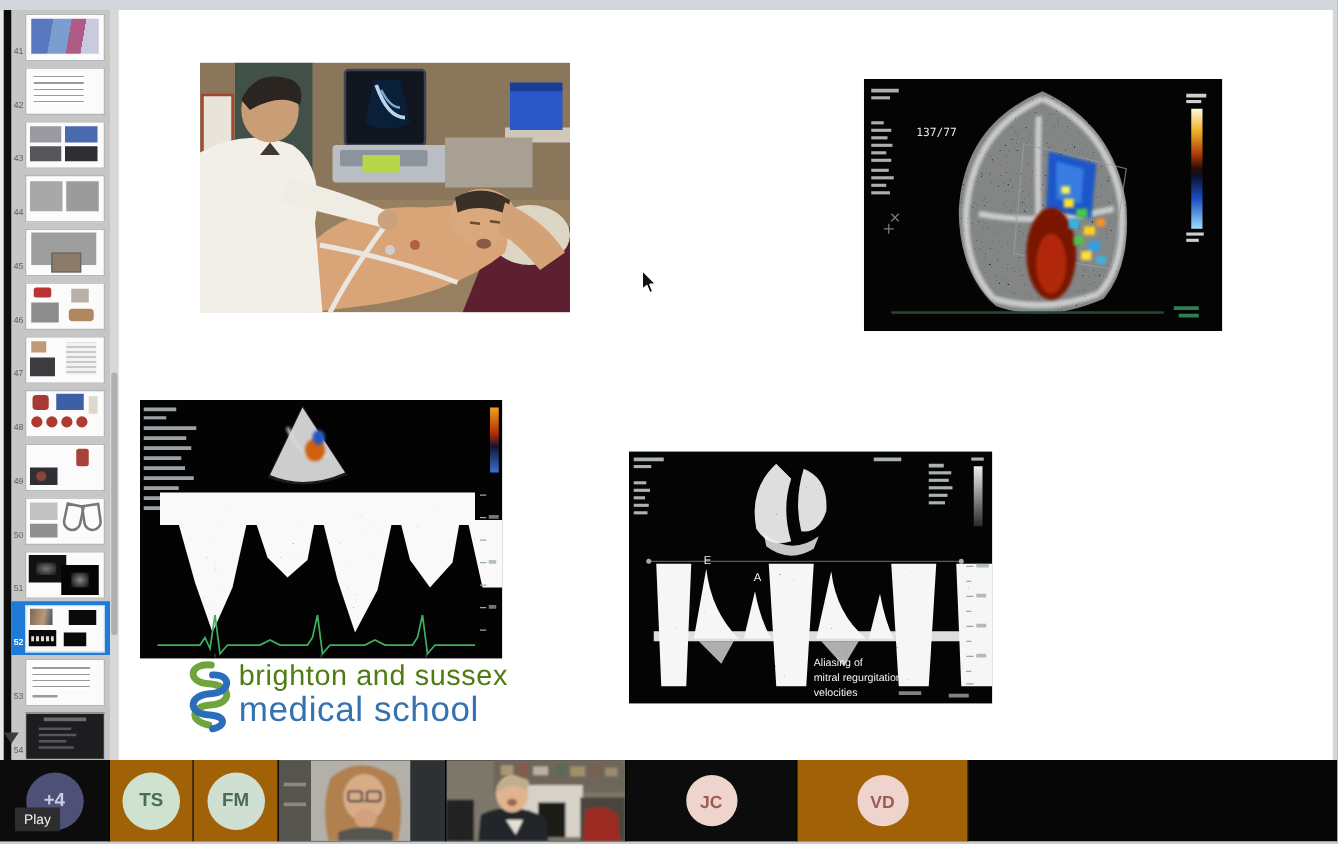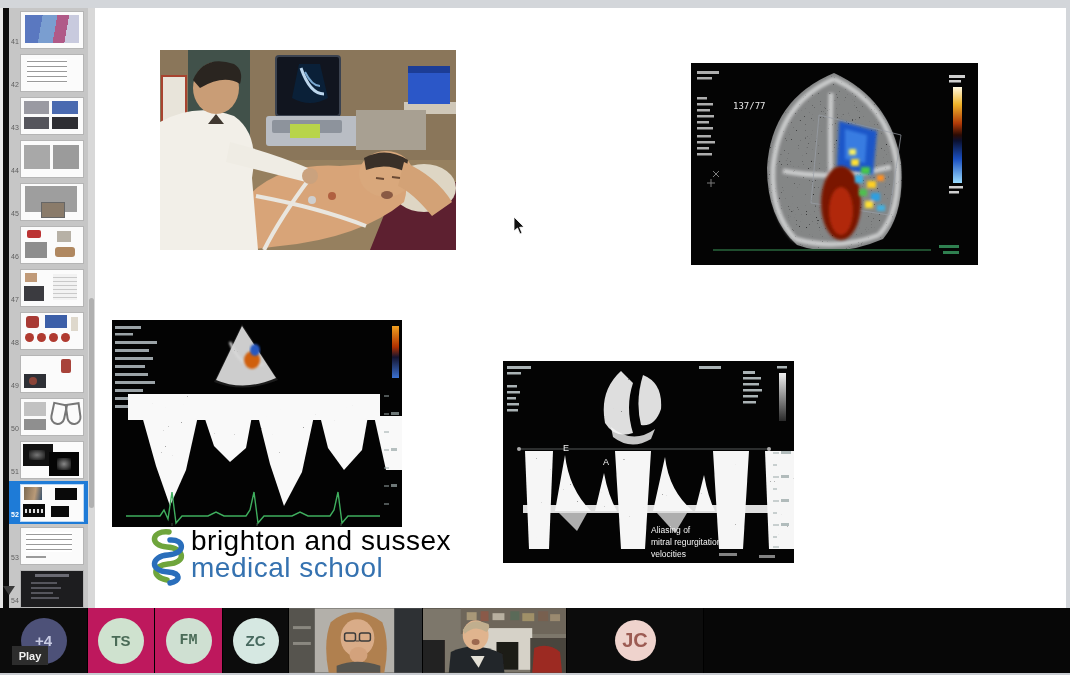--- a/index.html
+++ b/index.html
@@ -26,40 +26,40 @@
   .mi{position:absolute;}
   .panel-bottom-icon{position:absolute;left:3px;top:578px;width:0;height:0;
      border-left:6px solid transparent;border-right:6px solid transparent;border-top:9px solid #3a3a3a;}
 
   
   .slide{position:absolute;left:95px;top:8px;width:971px;height:600px;background:#ffffff;filter:blur(0.25px);}
   .img{position:absolute;overflow:hidden;text-align:center;}
   .img svg{display:block;}
   .logo{position:absolute;left:48px;top:517px;width:340px;height:66px;}
   .logo-text{position:absolute;left:48px;top:2px;line-height:27px;letter-spacing:0.5px;}
-  .logo-l1{font-size:28px;color:#000000;}
+  .logo-l1{font-size:23px;color:#4d7c0f;}
   .logo-l2{font-size:28px;color:#3572b0;}
   .cursor{position:absolute;left:417px;top:208px;width:14px;height:20px;}
 
   
   .bar{position:absolute;left:0;top:608px;width:1070px;height:65px;background:#070707;display:flex;}
   .tile{position:relative;height:65px;box-sizing:border-box;border-right:1px solid #000;display:flex;align-items:center;justify-content:center;background:#0c0c0c;}
-  .tile.alt{background:#be185d;}
+  .tile.alt{background:#a16207;}
   .tile.video{padding:0;overflow:hidden;background:#000;}
   .av{border-radius:50%;display:flex;align-items:center;justify-content:center;font-weight:bold;}
   .av-big{width:46px;height:46px;font-size:15px;}
-  .av-sm{width:41px;height:41px;font-size:20px;}
+  .av-sm{width:41px;height:41px;font-size:14px;}
   .av-plus{background:#4d5178;color:#c9cce4;}
   .av-ts{background:#cfe2cf;color:#4a6b57;}
   .av-cs{background:#f0c6c8;color:#a0494f;}
   .av-fm{background:#cfe0d2;color:#4a6b57;}
   .av-zc{background:#d6e8e2;color:#47695f;}
   .av-pink{background:#efd3cd;color:#9c5b53;}
   .play-overlay{position:absolute;left:12px;top:646px;min-width:24px;height:19px;background:#2d2d2d;color:#f2f2f2;
-      font-size:11px;display:flex;align-items:center;justify-content:center;padding:0 6px;z-index:5;font-weight:bold;}
+      font-size:11px;display:flex;align-items:center;justify-content:center;padding:0 6px;z-index:5;}
 </style>
 </head>
 <body>
 
 <div class="screen">
   <div class="strip-top"></div>
   <div class="strip-right"></div>
   <div class="strip-bottom"></div>
 
   <div class="sidebar">
@@ -529,31 +529,26 @@
       </div>
     </div>
 
     <div class="tile alt" style="width:67px;">
       <div class="av av-big av-ts">
         <span>TS</span>
       </div>
     </div>
 
 
-    <div class="tile alt" style="width:68px;font-family:Liberation Mono, monospace;">
+    <div class="tile alt" style="width:68px;">
       <div class="av av-big av-fm">
         <span>FM</span>
       </div>
     </div>
 
-    <div class="tile" style="width:66px;">
-      <div class="av av-big av-zc">
-        <span>ZC</span>
-      </div>
-    </div>
 
     <div class="tile video" style="width:134px;">
       <svg width="134" height="65" viewBox="0 0 134 65">
         <defs>
             <filter id="vb1">
               <feGaussianBlur stdDeviation="0.7"></feGaussianBlur>
             </filter>
           </defs>
         <rect width="134" height="65" fill="#b3b0aa"></rect>
         <rect x="0" y="0" width="26" height="65" fill="#56544e"></rect>
@@ -602,17 +597,22 @@
         </g>
       </svg>
     </div>
 
     <div class="tile" style="width:137px;">
       <div class="av av-sm av-pink">
         <span>JC</span>
       </div>
     </div>
 
+    <div class="tile alt" style="width:137px;">
+      <div class="av av-sm av-pink">
+        <span>VD</span>
+      </div>
+    </div>
 
   </div>
 
   <div class="play-overlay">Play</div>
 </div>
 
 </body></html>

